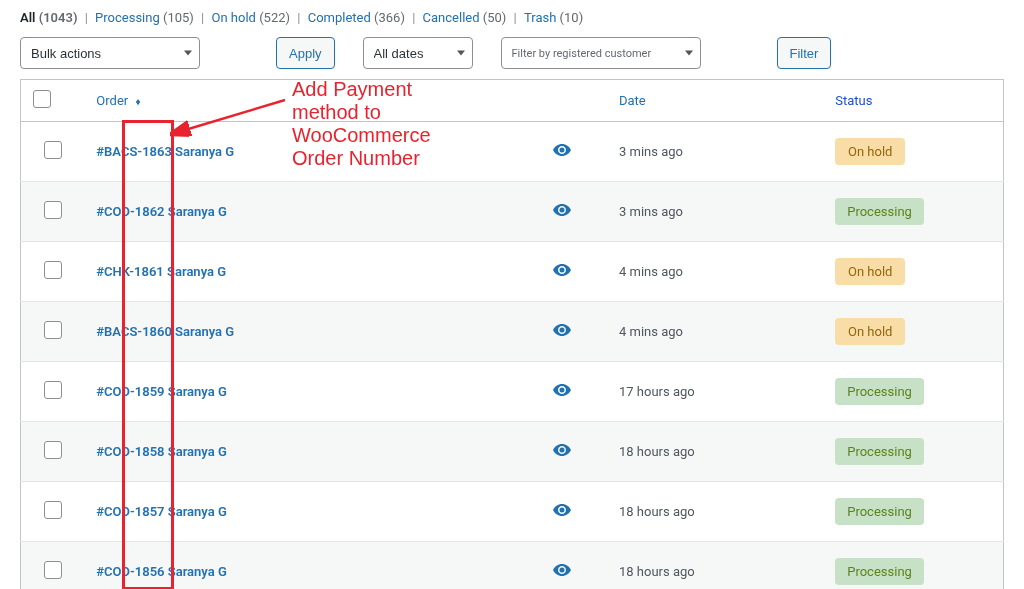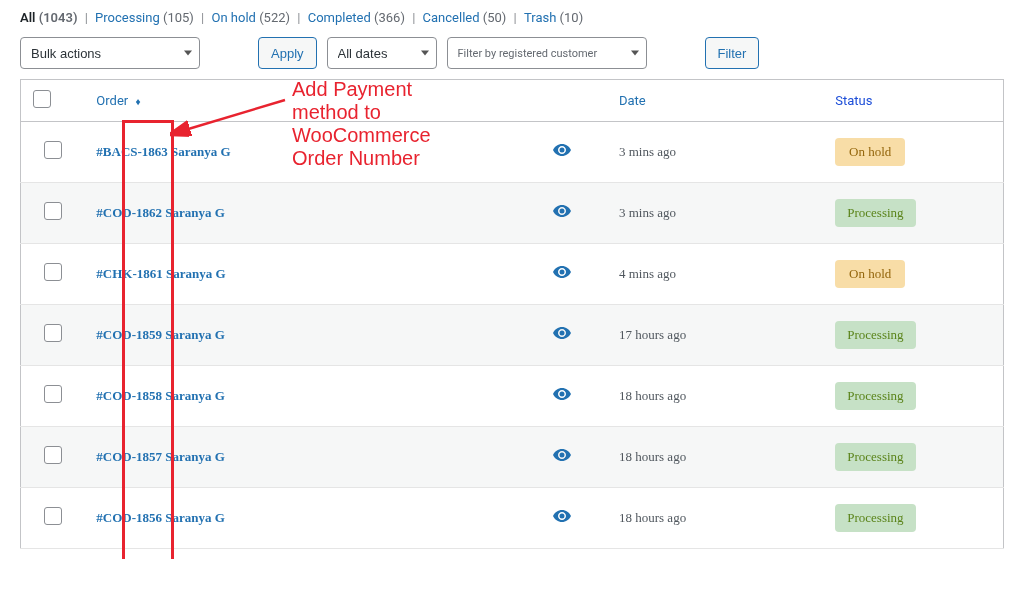--- a/index.html
+++ b/index.html
@@ -17,21 +17,21 @@
   .filters-row .tab {
     color: #2271b1;
     text-decoration: none;
     cursor: pointer;
   }
   .filters-row .tab.active { color: #1d2327; font-weight: 600; }
   .filters-row .count { color: #646970; }
   .filters-row .sep { color: #8c8f94; margin: 0 4px; }
   .toolbar-row {
     display: flex;
-    gap: 10px;
+    gap: 28px;
     align-items: center;
     margin-bottom: 10px;
   }
   select, .dropdown {
     height: 32px;
     border: 1px solid #8c8f94;
     border-radius: 4px;
     padding: 0 24px 0 10px;
     background: #fff;
     font-size: 13px;
@@ -94,21 +94,20 @@
   table.orders thead th.status-col { color: #1d4ed8; }
   .sort-icon {
     display: inline-block;
     margin-left: 4px;
     color: #2271b1;
     font-size: 10px;
     line-height: 10px;
   }
   table.orders tbody tr {
     border-bottom: 1px solid #e5e5e5;
-    font-family: Liberation Serif, serif;
   }
   table.orders tbody tr:nth-child(even) { background: #f6f7f7; }
   table.orders tbody td {
     padding: 16px 12px;
     vertical-align: middle;
     font-size: 13px;
   }
   .cb-col { width: 40px; text-align: center; }
   .cb {
     width: 18px; height: 18px;
@@ -228,20 +227,29 @@
           <td class="cb-col"><span class="cb"></span></td>
           <td><span class="order-link">#CHK-1861 Saranya G</span></td>
           <td class="eye-col"><span><svg width="18" height="12" viewBox="0 0 18 12">
                 <path d="M9 0C5 0 1.7 2.5 0 6c1.7 3.5 5 6 9 6s7.3-2.5 9-6c-1.7-3.5-5-6-9-6zm0 10c-2.2 0-4-1.8-4-4s1.8-4 4-4 4 1.8 4 4-1.8 4-4 4zm0-6.5A2.5 2.5 0 1 0 9 8.5 2.5 2.5 0 0 0 9 3.5z" fill="#2271b1"></path>
               </svg></span></td>
           <td class="date-col">4 mins ago</td>
           <td><span class="status-pill status-on-hold">On hold</span></td>
         </tr>
         <tr>
           <td class="cb-col"><span class="cb"></span></td>
+          <td><span class="order-link">#BACS-1860 Saranya G</span></td>
+          <td class="eye-col"><span><svg width="18" height="12" viewBox="0 0 18 12">
+                <path d="M9 0C5 0 1.7 2.5 0 6c1.7 3.5 5 6 9 6s7.3-2.5 9-6c-1.7-3.5-5-6-9-6zm0 10c-2.2 0-4-1.8-4-4s1.8-4 4-4 4 1.8 4 4-1.8 4-4 4zm0-6.5A2.5 2.5 0 1 0 9 8.5 2.5 2.5 0 0 0 9 3.5z" fill="#2271b1"></path>
+              </svg></span></td>
+          <td class="date-col">4 mins ago</td>
+          <td><span class="status-pill status-on-hold">On hold</span></td>
+        </tr>
+        <tr>
+          <td class="cb-col"><span class="cb"></span></td>
           <td><span class="order-link">#COD-1859 Saranya G</span></td>
           <td class="eye-col"><span><svg width="18" height="12" viewBox="0 0 18 12">
                 <path d="M9 0C5 0 1.7 2.5 0 6c1.7 3.5 5 6 9 6s7.3-2.5 9-6c-1.7-3.5-5-6-9-6zm0 10c-2.2 0-4-1.8-4-4s1.8-4 4-4 4 1.8 4 4-1.8 4-4 4zm0-6.5A2.5 2.5 0 1 0 9 8.5 2.5 2.5 0 0 0 9 3.5z" fill="#2271b1"></path>
               </svg></span></td>
           <td class="date-col">17 hours ago</td>
           <td><span class="status-pill status-processing">Processing</span></td>
         </tr>
         <tr>
           <td class="cb-col"><span class="cb"></span></td>
           <td><span class="order-link">#COD-1858 Saranya G</span></td>

